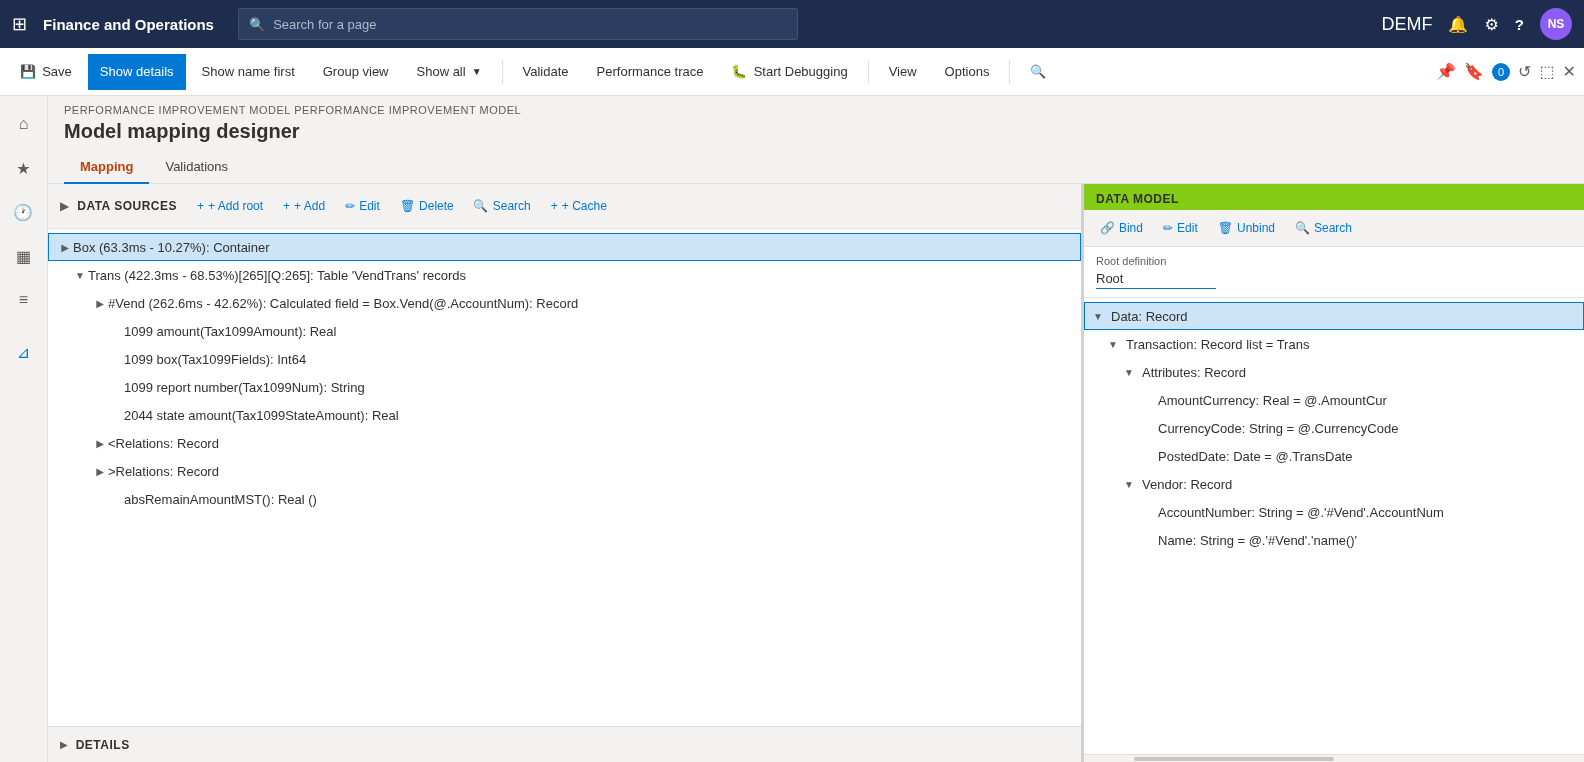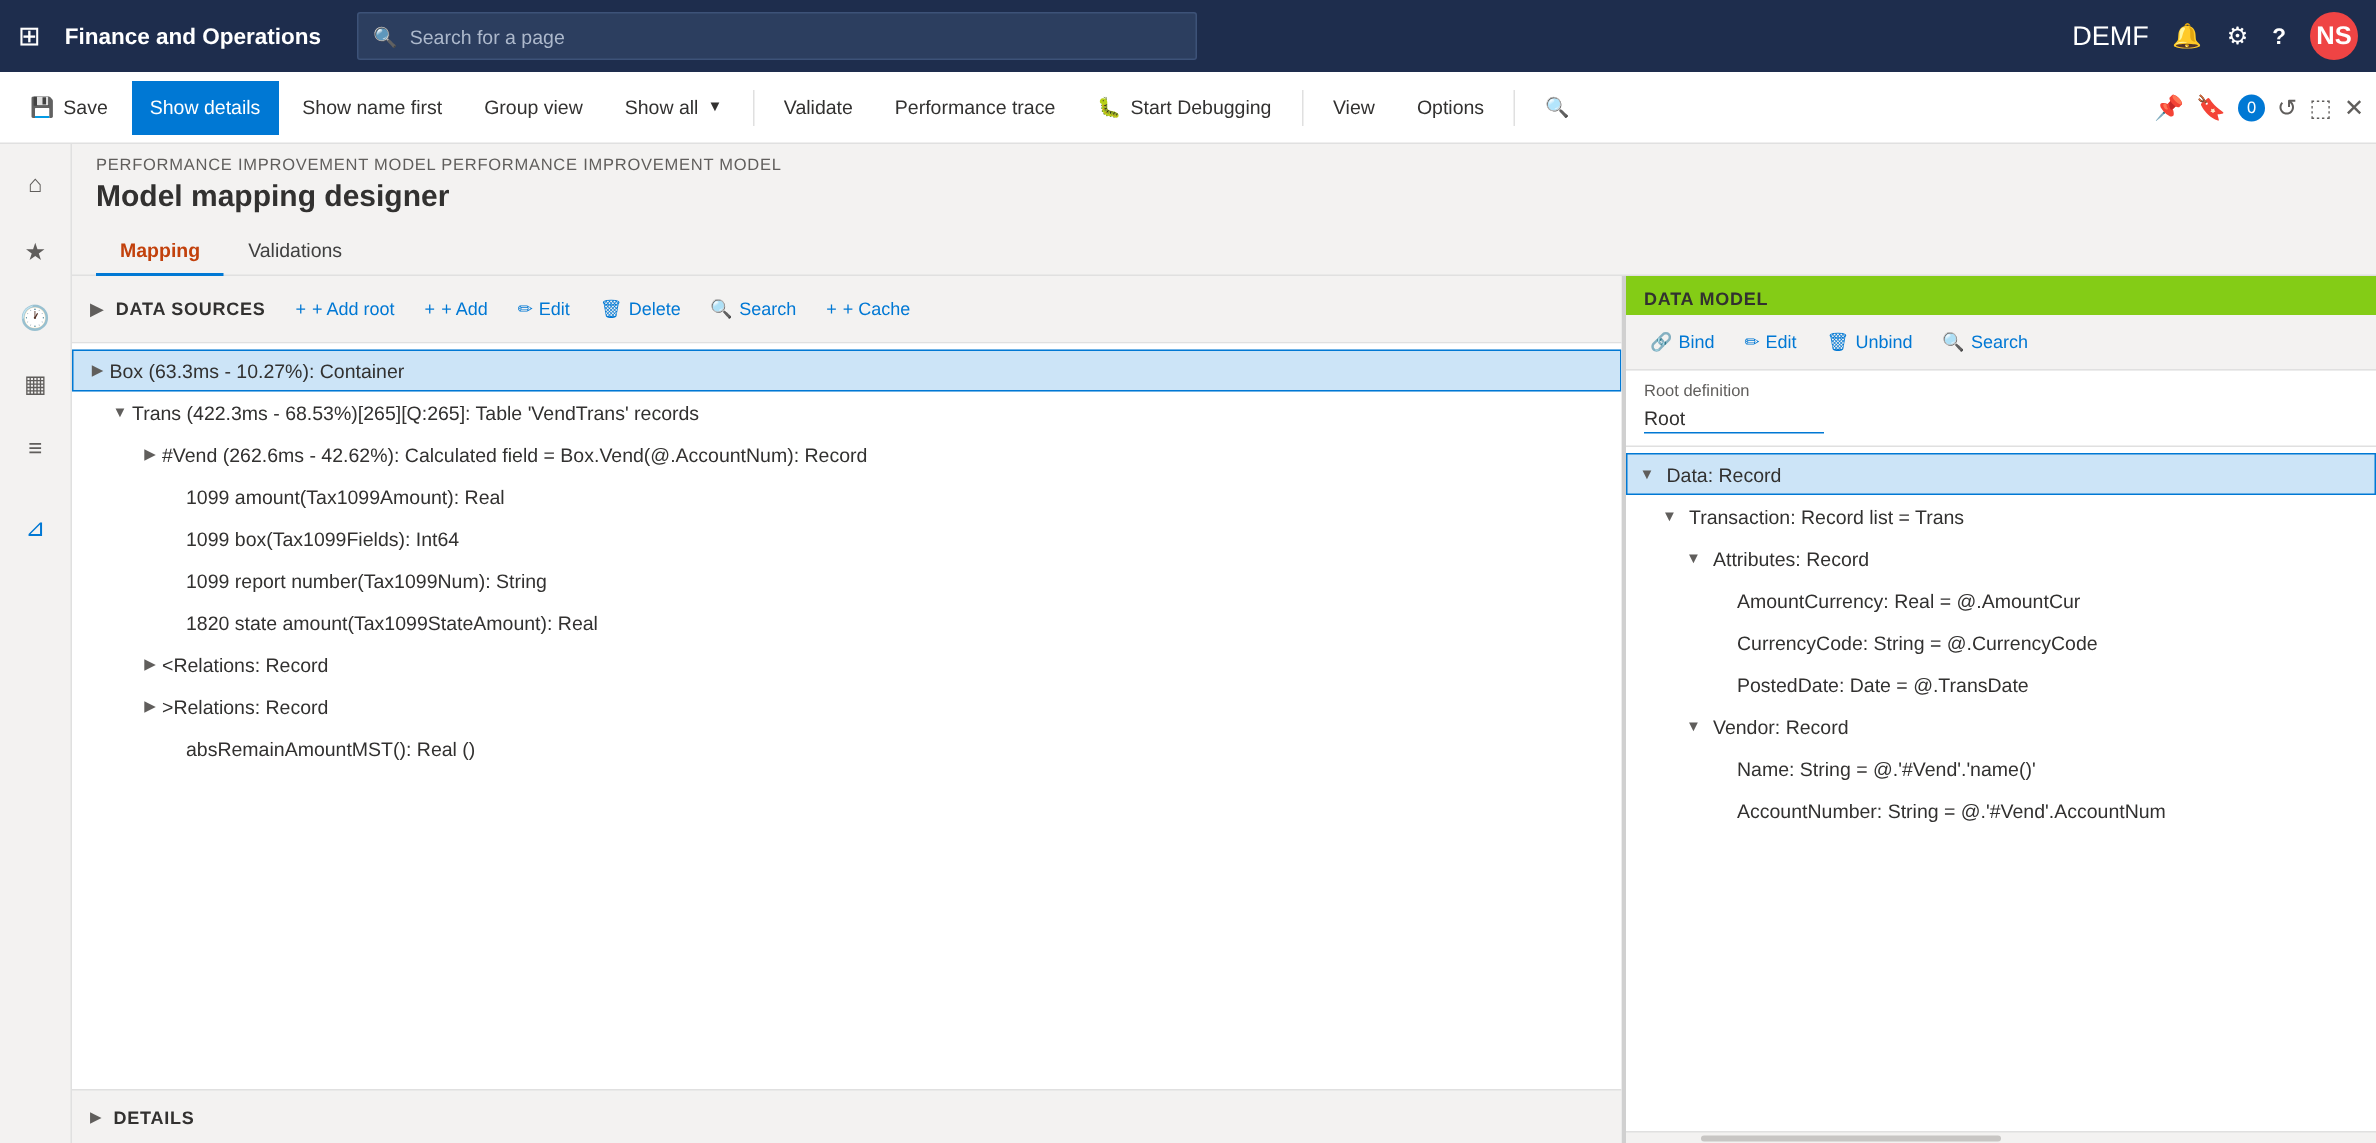--- a/index.html
+++ b/index.html
@@ -34,24 +34,24 @@
     .top-nav .right-icons {
       margin-left: auto;
       display: flex;
       align-items: center;
       gap: 16px;
       color: white;
     }
     .top-nav .right-icons span { font-size: 13px; cursor: pointer; }
     .avatar {
       width: 32px; height: 32px;
-      background: #ef4444;
+      background: #8b5cf6;
       border-radius: 50%;
       display: flex; align-items: center; justify-content: center;
-      font-size: 17px; font-weight: 600; color: white;
+      font-size: 12px; font-weight: 600; color: white;
     }
 
     
     .command-bar {
       background: white;
       height: 48px;
       display: flex;
       align-items: center;
       padding: 0 8px;
       border-bottom: 1px solid #e0e0e0;
@@ -448,21 +448,21 @@
             <span class="item-text">1099 box(Tax1099Fields): Int64</span>
           </div>
 
           <div class="tree-item indent-3">
             <span class="expand-icon" style="visibility:hidden;">▶</span>
             <span class="item-text">1099 report number(Tax1099Num): String</span>
           </div>
 
           <div class="tree-item indent-3">
             <span class="expand-icon" style="visibility:hidden;">▶</span>
-            <span class="item-text">1820 state amount(Tax1099StateAmount): Real</span>
+            <span class="item-text">2044 state amount(Tax1099StateAmount): Real</span>
           </div>
 
           <div class="tree-item indent-2">
             <span class="expand-icon">▶</span>
             <span class="item-text">&lt;Relations: Record</span>
           </div>
 
           <div class="tree-item indent-2">
             <span class="expand-icon">▶</span>
             <span class="item-text">&gt;Relations: Record</span>
@@ -538,26 +538,26 @@
             <span>PostedDate: Date = @.TransDate</span>
           </div>
 
           <div class="dm-item dm-indent-2">
             <span class="expand-icon">▼</span>
             <span>Vendor: Record</span>
           </div>
 
           <div class="dm-item dm-indent-3">
             <span class="expand-icon" style="visibility:hidden;">▶</span>
+            <span>AccountNumber: String = @.'#Vend'.AccountNum</span>
+          </div>
+
+          <div class="dm-item dm-indent-3">
+            <span class="expand-icon" style="visibility:hidden;">▶</span>
             <span>Name: String = @.'#Vend'.'name()'</span>
-          </div>
-
-          <div class="dm-item dm-indent-3">
-            <span class="expand-icon" style="visibility:hidden;">▶</span>
-            <span>AccountNumber: String = @.'#Vend'.AccountNum</span>
           </div>
         </div>
 
         <div style="height:8px; border-top:1px solid #e0e0e0; background:#f3f2f1; position:relative;">
           <div style="position:absolute; bottom:1px; left:10%; width:40%; height:4px; background:#c8c6c4; border-radius:2px;"></div>
         </div>
       </div>
 
     </div>
   </div>

